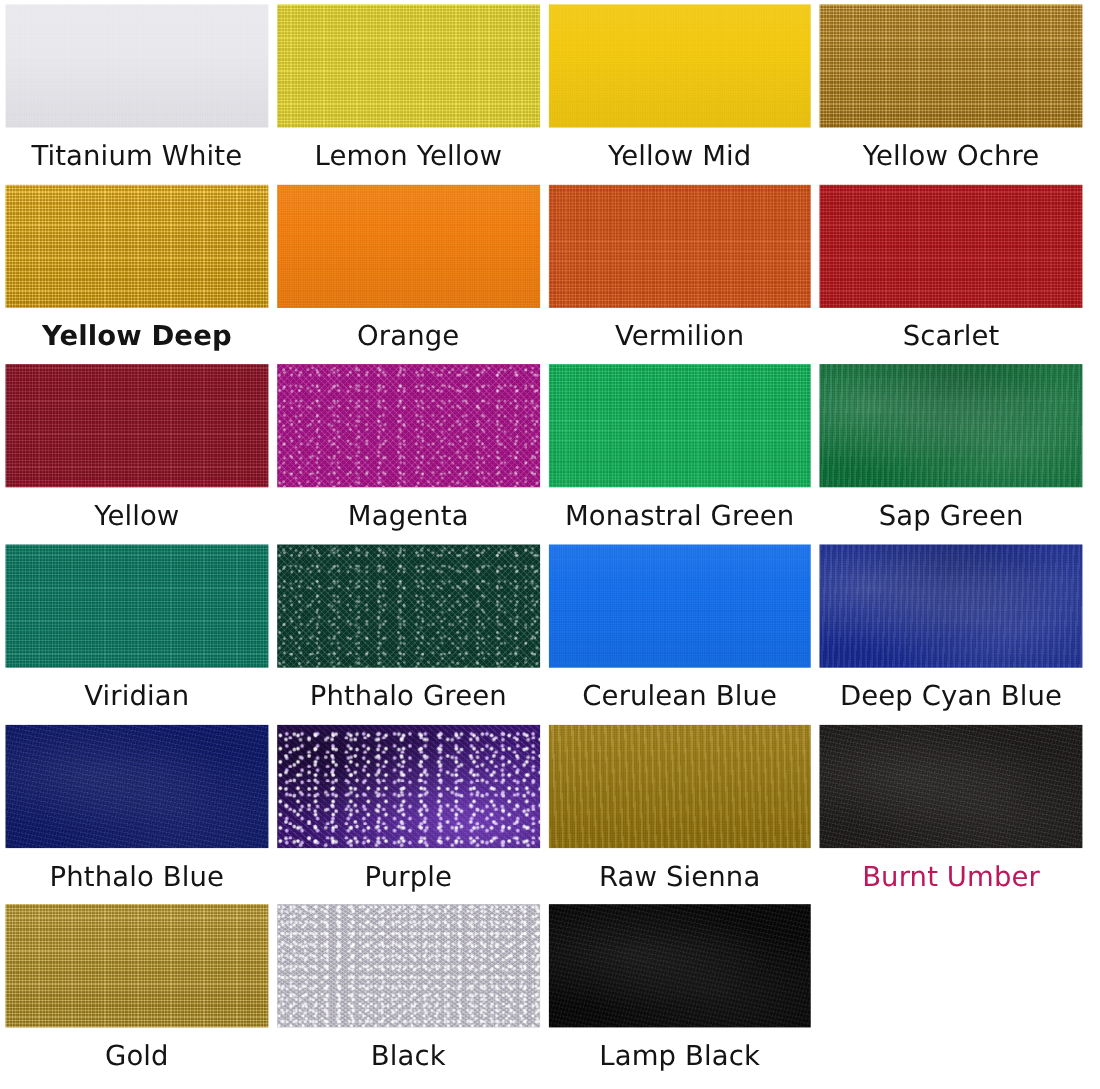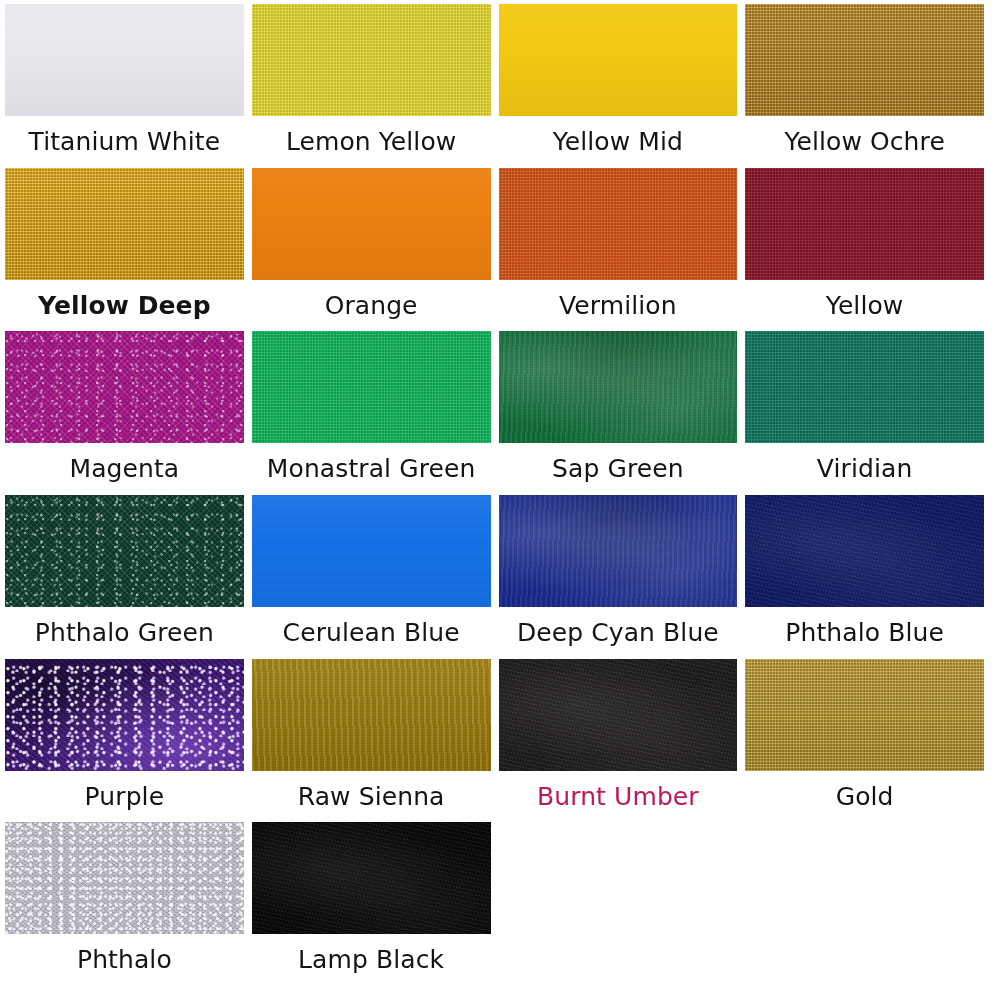--- a/index.html
+++ b/index.html
@@ -232,20 +232,27 @@
       <div class="swatch-label" style="color: rgb(20, 20, 20);">Orange</div>
     </div>
     <div class="swatch-cell">
       <div class="swatch tex-grain" style="background-color: rgb(218, 84, 23);">
         <div class="shade"></div>
         <div class="weave"></div>
       </div>
       <div class="swatch-label" style="color: rgb(20, 20, 20);">Vermilion</div>
     </div>
     <div class="swatch-cell">
+      <div class="swatch tex-grain" style="background-color: rgb(184, 21, 26);">
+        <div class="shade"></div>
+        <div class="weave"></div>
+      </div>
+      <div class="swatch-label" style="color: rgb(20, 20, 20);">Scarlet</div>
+    </div>
+    <div class="swatch-cell">
       <div class="swatch tex-grain" style="background-color: rgb(141, 18, 37);">
         <div class="shade"></div>
         <div class="weave"></div>
       </div>
       <div class="swatch-label" style="color: rgb(20, 20, 20);">Yellow</div>
     </div>
     <div class="swatch-cell">
       <div class="swatch tex-speckle" style="background-color: rgb(168, 18, 137);">
         <div class="shade"></div>
         <div class="weave"></div>
@@ -327,21 +334,21 @@
         <div class="shade"></div>
         <div class="weave"></div>
       </div>
       <div class="swatch-label" style="color: rgb(20, 20, 20);">Gold</div>
     </div>
     <div class="swatch-cell">
       <div class="swatch tex-metal" style="background-color: rgb(195, 192, 204);">
         <div class="shade"></div>
         <div class="weave"></div>
       </div>
-      <div class="swatch-label" style="color: rgb(20, 20, 20);">Phthalo</div>
+      <div class="swatch-label" style="color: rgb(20, 20, 20);">Black</div>
     </div>
     <div class="swatch-cell">
       <div class="swatch tex-rough" style="background-color: rgb(8, 7, 8);">
         <div class="shade"></div>
         <div class="weave"></div>
       </div>
       <div class="swatch-label" style="color: rgb(20, 20, 20);">Lamp Black</div>
     </div>
   </div>
 

